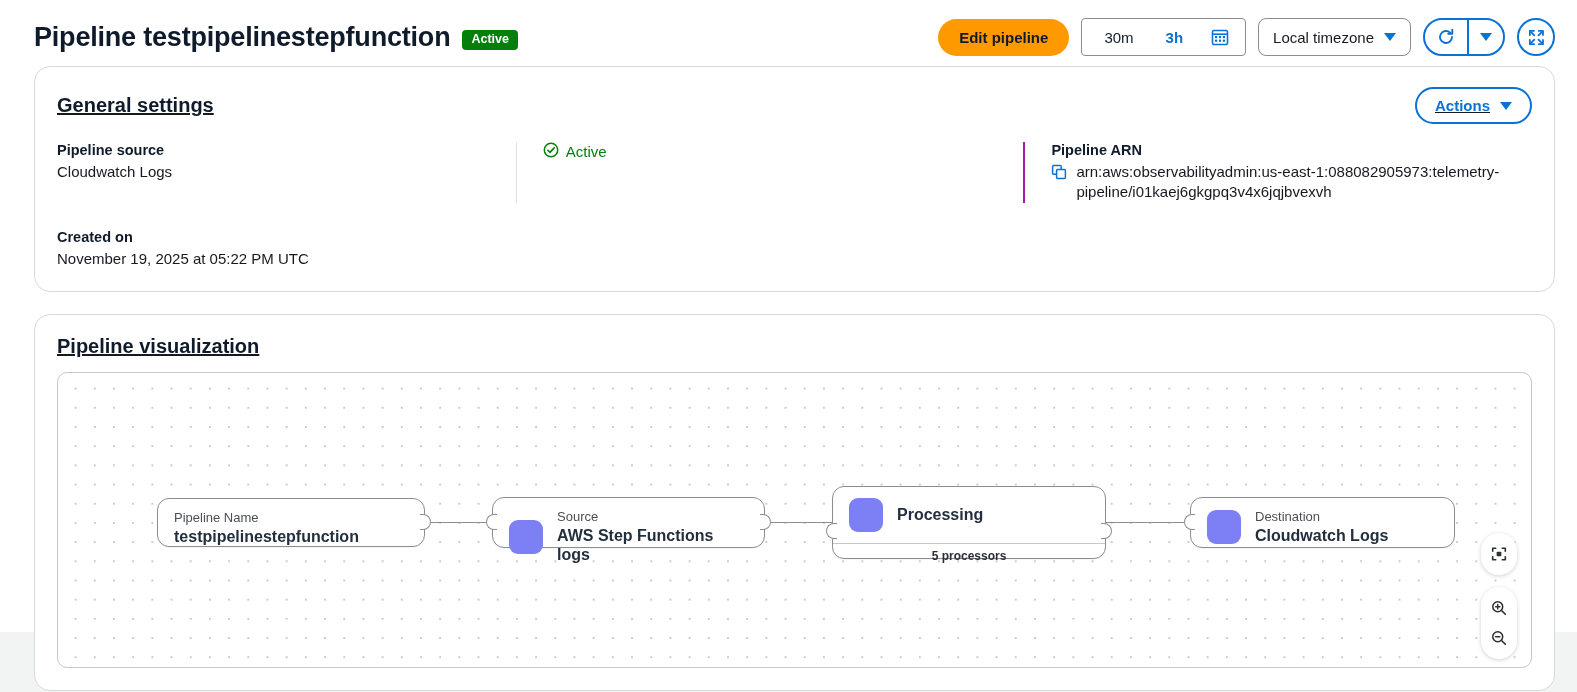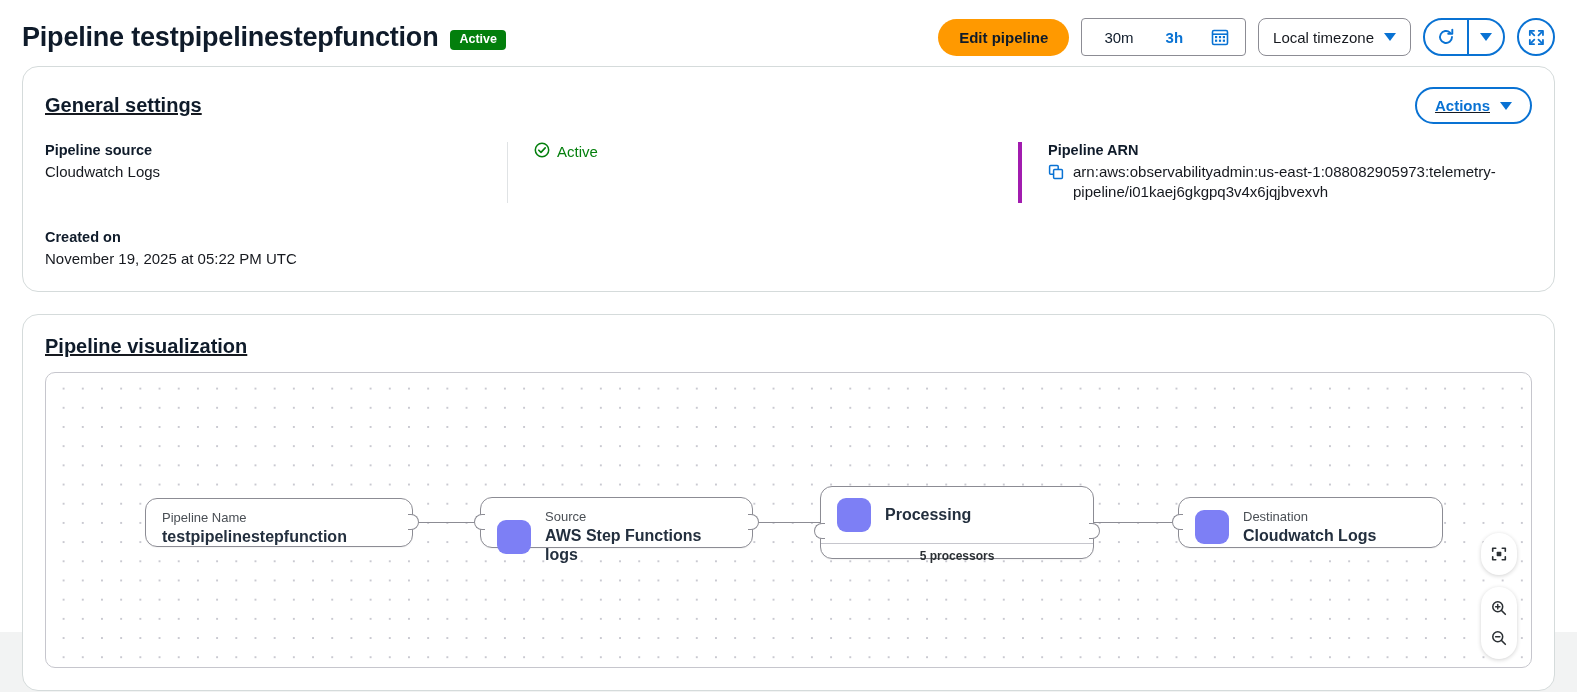--- a/index.html
+++ b/index.html
@@ -4,21 +4,21 @@
 <style>
   * { box-sizing: border-box; }
   html, body {
     margin: 0; padding: 0;
     width: 1577px; height: 692px;
     background: #f2f3f3;
     font-family: "Liberation Sans", sans-serif;
     color: #16191f;
     overflow: hidden;
   }
-  .page { width: 1577px; height: 632px; position: relative; background:#ffffff; }
+  .page { width: 1577px; height: 632px; position: relative; background:#ffffff;padding-left:12px; }
 
   
   .page-header {
     display: flex; align-items: center; justify-content: space-between;
     padding: 18px 22px 10px 22px;
   }
   .title-wrap { display: flex; align-items: center; gap: 12px; }
   .page-title { font-size: 27px; font-weight: bold; letter-spacing: -0.2px; color:#0f1b2a; }
   .badge-active {
     background:#037f0c; color:#ffffff; font-size: 12.5px; font-weight: bold;
@@ -70,21 +70,21 @@
   .card-title { font-size: 20px; font-weight: bold; color:#0f1b2a; }
   .btn-outline {
     display:inline-flex; align-items:center; gap:10px; border:2px solid #0972d3;
     color:#0972d3; background:#fff; border-radius: 20px; font-size:15px; font-weight:bold;
     padding: 8px 18px; cursor:pointer; font-family: inherit;
   }
 
   .cols { display:flex; }
   .col { flex: 1; padding-right: 24px; }
   .col.mid { border-left:1px solid #e0e3e5; padding-left: 26px; flex: 1.05; }
-  .col.right { border-left:4px solid #a21caf; padding-left: 26px; flex: 1.05; }
+  .col.right { border-left:2px solid #a21caf; padding-left: 26px; flex: 1.05; }
   .field-label { font-size: 14.5px; font-weight:bold; color:#0f1b2a; margin-bottom: 4px; }
   .field-value { font-size: 15px; color:#16191f; line-height: 1.35; }
   .status-val { display:flex; align-items:center; gap:7px; color:#037f0c; font-size:15px; }
   .arn-val { display:flex; align-items:flex-start; gap:9px; font-size:15px; line-height:1.35; }
   .created-row { margin-top: 26px; }
 
   
   .canvas {
     position: relative; height: 296px; border:1px solid #c6c6cd; border-radius: 10px;
     background-color:#ffffff;

